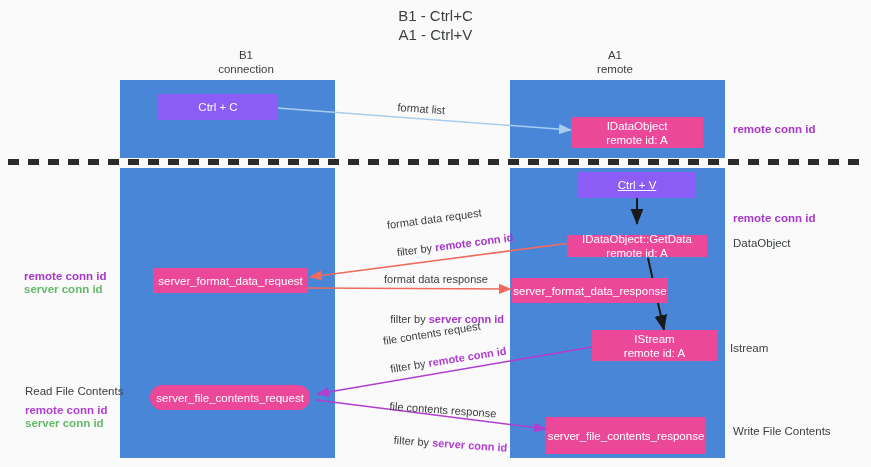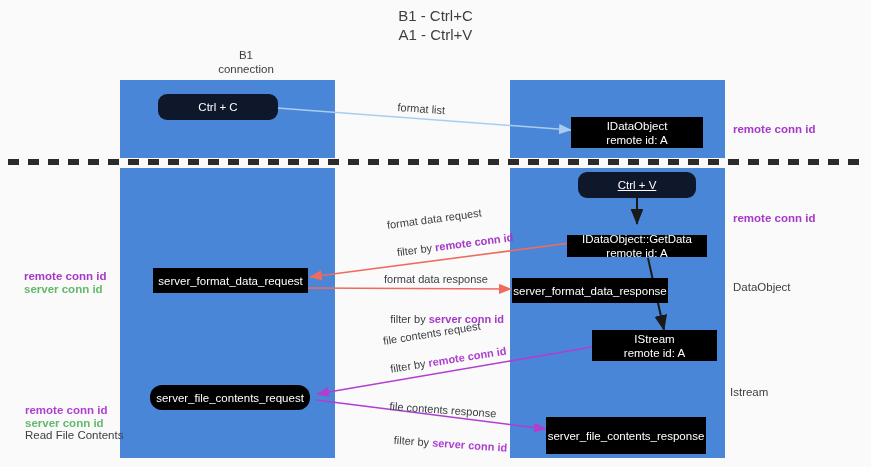--- a/index.html
+++ b/index.html
@@ -45,29 +45,29 @@
     display: flex;
     flex-direction: column;
     align-items: center;
     justify-content: center;
     text-align: center;
     color: #ffffff;
     font-size: 11.5px;
     line-height: 14px;
     white-space: pre;
   }
-  .node.orange { background: #000000; }
-  .node.green  { background: #0f172a; border-radius: 9px; }
+  .node.orange { background: #ec4899; }
+  .node.green  { background: #8b5cf6; }
   .side-label {
     position: absolute;
     font-size: 11.5px;
     line-height: 14px;
     white-space: pre;
   }
-  .side-label.dark   { color: #3c4043; margin-top: 44px; }
+  .side-label.dark   { color: #3c4043; }
   .side-label.purple { color: #a637c8; font-weight: bold; }
   .side-label.green  { color: #63b96a; font-weight: bold; }
   .side-label.magenta{ color: #b03fd0; font-weight: bold; }
   .edge-label {
     position: absolute;
     font-size: 11px;
     line-height: 14px;
     color: #3c4043;
     white-space: pre;
     transform-origin: left top;
@@ -86,20 +86,22 @@
 </head>
 <body>
 
 <div id="canvas">
 
   <div class="title">B1 - Ctrl+C
 A1 - Ctrl+V</div>
 
   <div class="col-head" style="left:141px; top:48px; width:210px;">B1
 connection</div>
+  <div class="col-head" style="left:510px; top:48px; width:210px;">A1
+remote</div>
 
   <div class="lane" style="left:120px; top:80px; width:215px; height:78px;"></div>
   <div class="lane" style="left:510px; top:80px; width:215px; height:78px;"></div>
   <div class="lane" style="left:120px; top:168px; width:215px; height:290px;"></div>
   <div class="lane" style="left:510px; top:168px; width:215px; height:290px;"></div>
 
   <svg class="overlay">
     <defs>
       <marker id="ah-blue" markerWidth="9" markerHeight="9" refX="7.5" refY="3.2" orient="auto">
         <path d="M0,0 L8,3.2 L0,6.4 z" fill="#a9cdee"></path>

